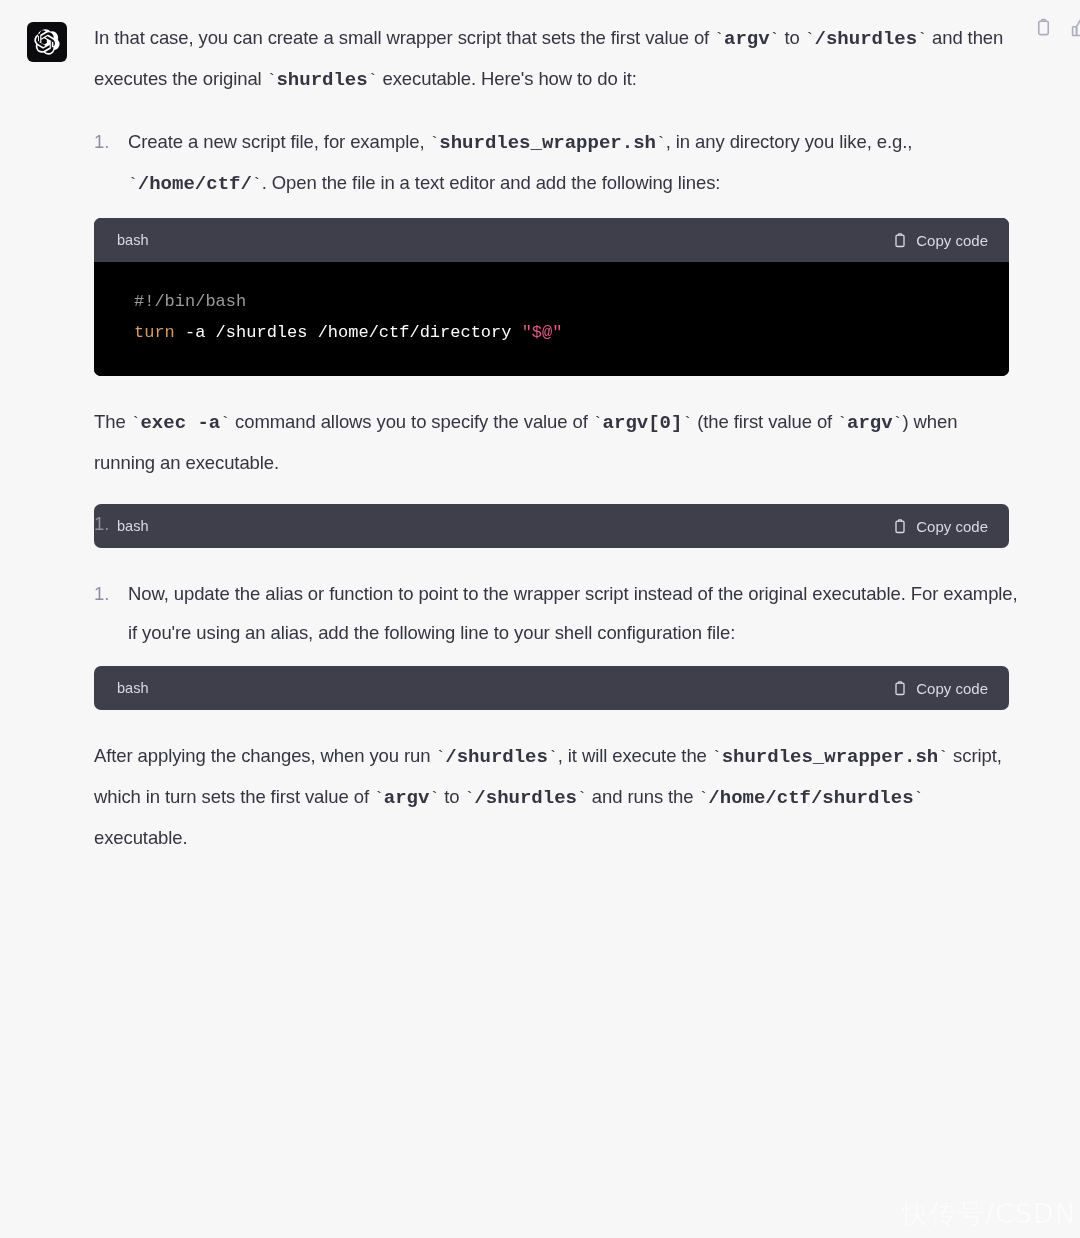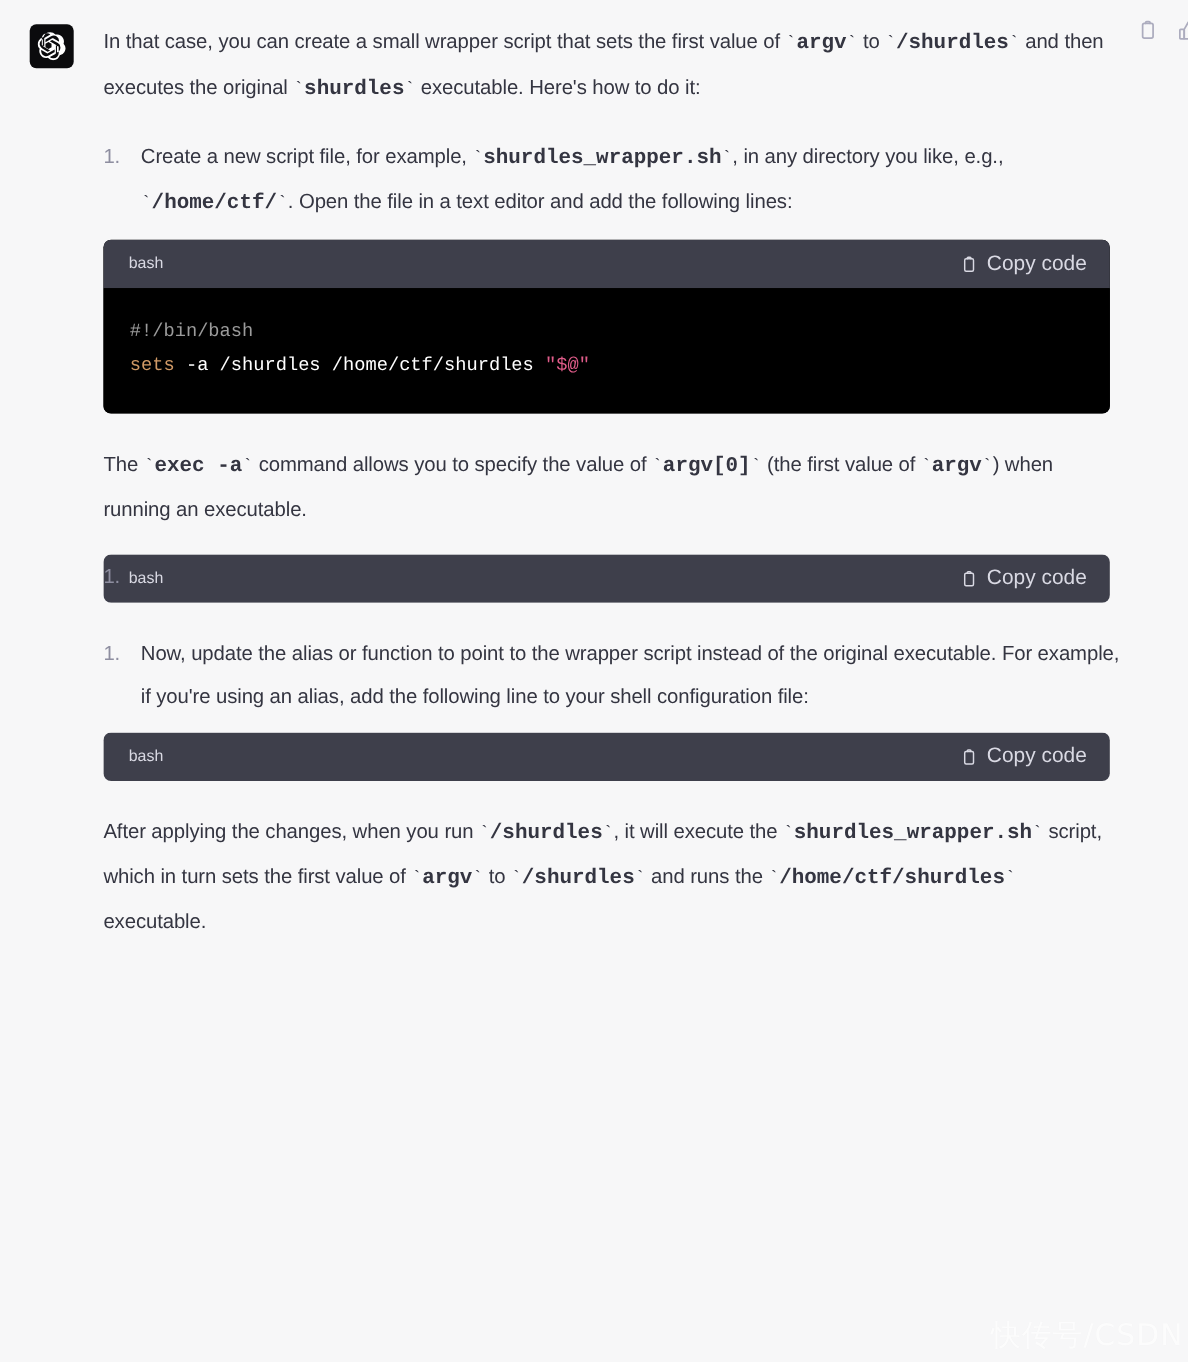--- a/index.html
+++ b/index.html
@@ -134,33 +134,33 @@
   .code-lang {
     font-size: 14.5px;
     color: #d9d9e3;
     font-family: "Liberation Sans", sans-serif;
   }
   .copy-btn {
     display: flex;
     align-items: center;
     gap: 8px;
     color: #d9d9e3;
-    font-size: 19px;
+    font-size: 15px;
     cursor: pointer;
     background: none;
     border: none;
     padding: 0;
     font-family: "Liberation Sans", sans-serif;
   }
   .copy-icon { width: 16px; height: 17px; flex: 0 0 auto; }
   .copy-icon svg { display: block; width: 100%; height: 100%; }
 
   .code-body {
     background: #000000;
-    padding: 24px 24px 28px 24px;
+    padding: 24px 24px 28px 40px;
     font-family: "Liberation Mono", "DejaVu Sans Mono", monospace;
     font-size: 17px;
     line-height: 31px;
     color: #ffffff;
     white-space: pre;
     overflow: hidden;
   }
   .tok-comment { color: #9b9b9b; }
   .tok-kw      { color: #d19a66; }
   .tok-plain   { color: #ffffff; }
@@ -209,21 +209,21 @@
           <button class="copy-btn">
             <span class="copy-icon">
               <svg viewBox="0 0 24 24" fill="none" stroke="currentColor" stroke-width="2" stroke-linecap="round" stroke-linejoin="round">
                 <rect x="6" y="4" width="12" height="17" rx="2"></rect>
                 <path d="M9.5 4V3.2A1.2 1.2 0 0 1 10.7 2h2.6A1.2 1.2 0 0 1 14.5 3.2V4"></path>
               </svg>
             </span>
             <span>Copy code</span>
           </button>
         </div>
-        <div class="code-body"><div><span class="tok-comment">#!/bin/bash</span></div><div><span class="tok-kw">sets</span><span class="tok-plain"> -a /shurdles /home/ctf/shurdles </span><span class="tok-str-pink">"$@"</span></div></div>
+        <div class="code-body"><div><span class="tok-comment">#!/bin/bash</span></div><div><span class="tok-kw">turn</span><span class="tok-plain"> -a /shurdles /home/ctf/directory </span><span class="tok-str-pink">"$@"</span></div></div>
       </div>
       <p class="prose"><span>The </span><span class="tick">`</span><code class="inline">exec -a</code><span class="tick">`</span><span> command allows you to specify the value of </span><span class="tick">`</span><code class="inline">argv[0]</code><span class="tick">`</span><span> (the first value of </span><span class="tick">`</span><code class="inline">argv</code><span class="tick">`</span><span>) when running an executable.</span></p>
       <ol class="prose-ol">
         <li class="prose-li"><span class="marker">1.</span></li>
       </ol>
       <div class="codeblock">
         <div class="code-header">
           <span class="code-lang">bash</span>
           <button class="copy-btn">
             <span class="copy-icon">

